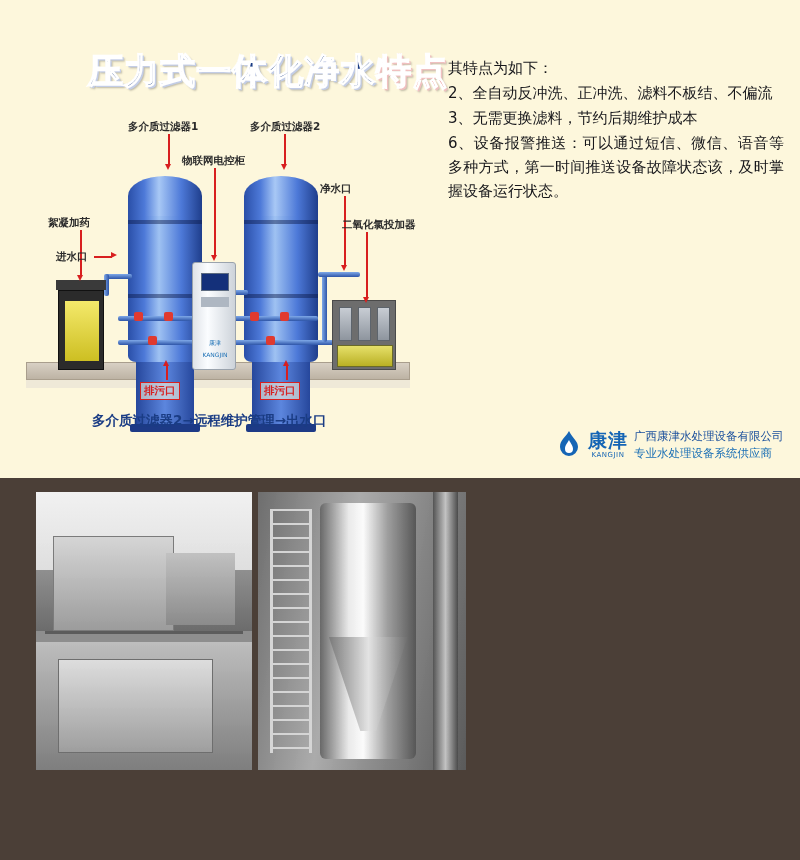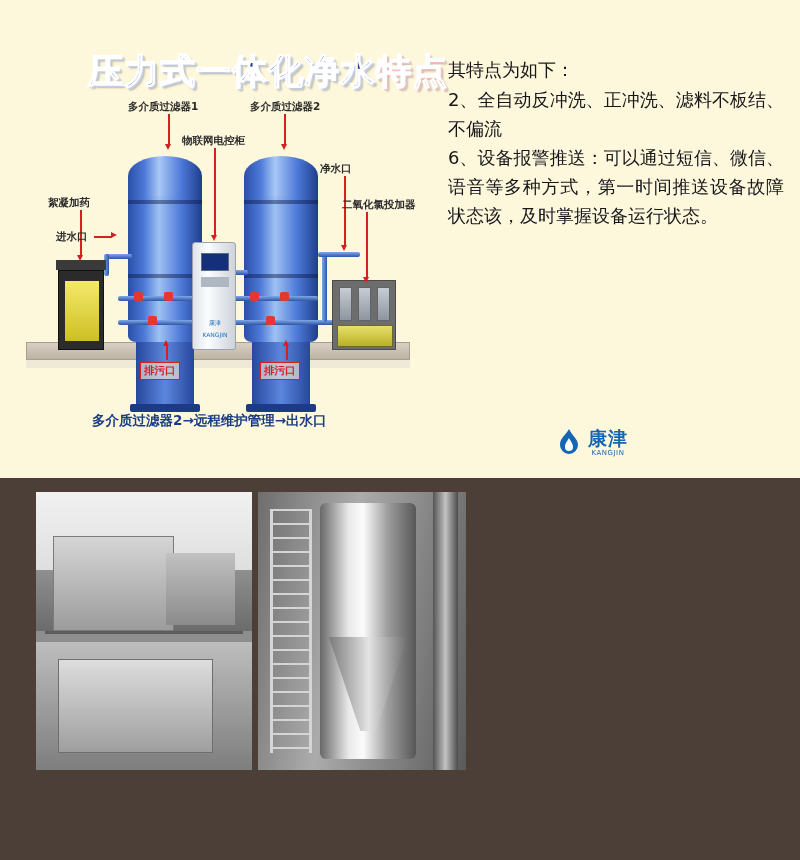--- a/index.html
+++ b/index.html
@@ -34,21 +34,21 @@
   .tt-b {
     color: #d81f1f;
     -webkit-text-stroke: 1.4px #ffffff;
     text-shadow: 2px 2px 0 #f0c0c0, 3px 3px 2px rgba(0,0,0,.25);
     text-align: right;
   }
 
   
   .diagram {
     position: absolute;
-    left: 22px; top: 84px;
+    left: 22px; top: 104px;
     width: 400px; height: 300px;
   }
   .ground {
     position: absolute; left: 4px; top: 258px;
     width: 384px; height: 18px;
     background: linear-gradient(#d8d0c4, #bdb3a4);
     border: 1px solid #a99e8d;
   }
   .ground-shadow {
     position: absolute; left: 4px; top: 276px;
@@ -202,21 +202,21 @@
     color: #1a3c84;
     line-height: 1.55;
   }
   .flow .l2 { display: block; padding-left: 52px; }
 
   
   .features {
     position: absolute;
     left: 448px; top: 56px;
     width: 336px;
-    font-size: 18px;
+    font-size: 15px;
     line-height: 1.6;
     color: #17171b;
   }
   .features p { margin-bottom: 1px; text-align: justify; }
 
   .brand-top {
     position: absolute;
     left: 556px; top: 428px;
     display: flex; align-items: center; gap: 6px;
   }
@@ -377,34 +377,39 @@
     <div class="arrow-head ah-up" style="left:261px; top:256px;"></div>
   </div>
 
   <div class="flow">
     <span class="l2">多介质过滤器2→远程维护管理→出水口</span>
   </div>
 
   <div class="features">
     <p>其特点为如下：</p>
     <p>2、全自动反冲洗、正冲洗、滤料不板结、不偏流</p>
+    <p>3、无需更换滤料，节约后期维护成本</p>
     <p>6、设备报警推送：可以通过短信、微信、语音等多种方式，第一时间推送设备故障状态该，及时掌握设备运行状态。</p>
   </div>
 
   <div class="brand-top">
     <span class="flame">
       <svg width="26" height="30" viewBox="0 0 26 30">
         <path d="M13 1 C9 8 4 10 4 17 a9 9 0 0 0 18 0 C22 11 17 9 13 1 Z" fill="#1565b5"></path>
         <path d="M13 10 C11 14 9 15 9 19 a4 4 0 0 0 8 0 C17 15.5 15 14 13 10 Z" fill="#ffffff"></path>
       </svg>
     </span>
     <span class="kj-logo">
       <span class="kj-cn">康津</span>
       <span class="kj-en">KANGJIN</span>
     </span>
+    <span class="brand-lines">
+      <div>广西康津水处理设备有限公司</div>
+      <div>专业水处理设备系统供应商</div>
+    </span>
   </div>
 </div>
 
 <div class="bottom-panel">
 
   <div class="photos">
     <div class="photo p1">
       <div class="p1-sky"></div>
       <div class="p1-hill"></div>
       <div class="p1-plant"></div>

